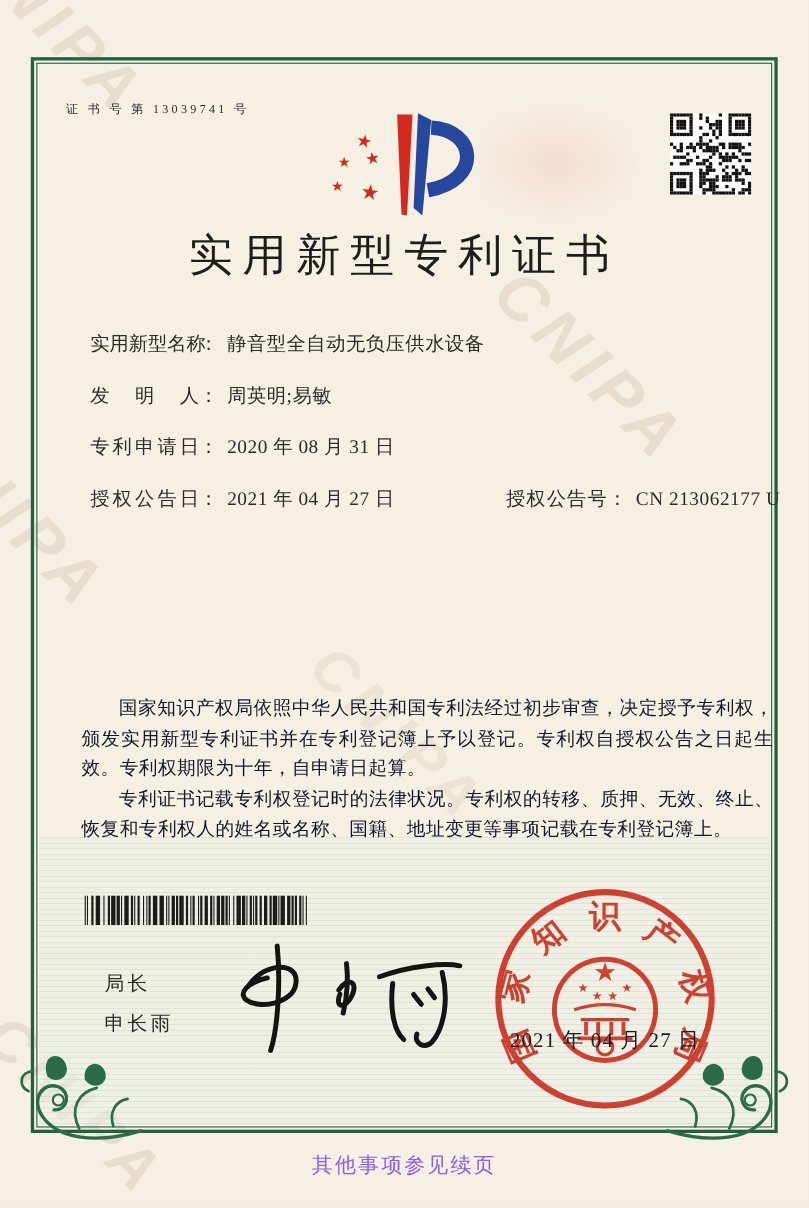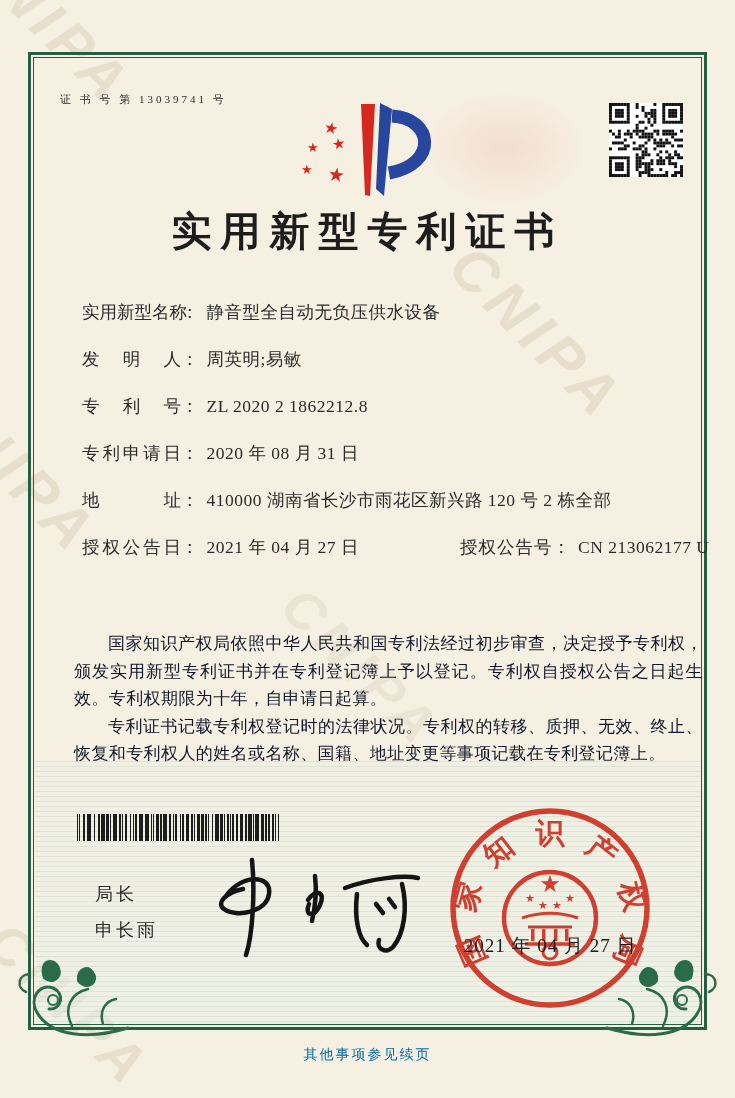--- a/index.html
+++ b/index.html
@@ -18,21 +18,21 @@
         background:radial-gradient(ellipse at center,rgba(226,120,110,0.16),rgba(226,120,110,0) 70%);}
   
   .frame{position:absolute;left:28px;top:52px;right:28px;bottom:68px;border:3px solid var(--border-green,#235f41);}
   .frame::before{content:'';position:absolute;inset:2px;border:1px solid var(--border-green,#2f7050);}
   .frame::after{content:'';position:absolute;left:4px;right:4px;bottom:4px;height:262px;pointer-events:none;
         background:repeating-linear-gradient(180deg,rgba(105,150,118,0.13) 0 1px,rgba(255,255,255,0) 1px 5px),
                    linear-gradient(180deg,rgba(228,238,228,0.30),rgba(232,240,232,0.55));}
   .cert-number{position:absolute;left:60px;top:92px;font-size:11px;letter-spacing:3px;}
   .qr{position:absolute;left:609px;top:103px;width:74px;height:74px;}
   .logo{position:absolute;left:293px;top:100px;width:152px;height:98px;}
-  .title{position:absolute;left:0;right:0;top:204px;text-align:center;font-size:40px;font-weight:700;
+  .title{position:absolute;left:0;right:0;top:204px;text-align:center;font-size:40px;font-weight:400;
          letter-spacing:9px;color:#1d1d1d;}
   
   .fields{position:absolute;left:82px;top:300px;width:590px;font-size:17.5px;}
   .frow{position:relative;height:25px;line-height:25px;margin-bottom:22px;white-space:nowrap;}
   .flabel{display:inline-block;width:99px;text-align:justify;text-align-last:justify;vertical-align:top;}
   .fcolon{display:inline-block;vertical-align:top;}
   .fvalue{display:inline-block;margin-left:8px;letter-spacing:0.5px;vertical-align:top;}
   .fgroup2{position:absolute;left:378px;top:0;}
   .fgroup2 .flabel{width:auto;text-align-last:auto;letter-spacing:1px;}
   
@@ -42,21 +42,21 @@
   .barcode{position:absolute;left:75px;top:814px;width:212px;height:27px;}
   .sig-title{position:absolute;left:95px;top:882px;font-size:18px;letter-spacing:3px;}
   .sig-name{position:absolute;left:95px;top:918px;font-size:18px;letter-spacing:3px;}
   .sig-script{position:absolute;left:196px;top:848px;width:240px;height:118px;}
   .seal{position:absolute;left:446px;top:804px;width:208px;height:208px;mix-blend-mode:multiply;opacity:0.95;}
   .seal-char{font-size:29px;font-weight:700;fill:var(--seal-red,#df3a2b);text-anchor:middle;
              font-family:"Liberation Serif","DejaVu Serif",serif;}
   .seal-date{position:absolute;left:444px;top:933px;width:212px;text-align:center;font-size:19px;
              letter-spacing:1px;color:#1b1b1b;}
   .page-info{position:absolute;left:0;right:0;top:998px;text-align:center;font-size:15px;letter-spacing:2px;}
-  .note{position:absolute;left:0;right:0;top:1046px;text-align:center;font-size:14px;letter-spacing:2px;color:#0369a1;}
+  .note{position:absolute;left:0;right:0;top:1046px;text-align:center;font-size:19px;letter-spacing:2px;color:#8b5cf6;}
   .ornament{position:absolute;width:122px;height:92px;}
   .orn-left{left:8px;top:948px;}
   .orn-right{left:605px;top:948px;transform:scaleX(-1);}
   .star{font-family:"DejaVu Sans",sans-serif;}
 </style>
 </head>
 <body>
 
 <div class="page">
 
@@ -365,27 +365,21 @@
   <div class="title">实用新型专利证书</div>
 
   <div class="fields">
     <div class="frow">
       <span class="flabel">实用新型名称</span><span class="fcolon">：</span><span class="fvalue">静音型全自动无负压供水设备</span>
     </div>
     <div class="frow">
       <span class="flabel">发明人</span><span class="fcolon">：</span><span class="fvalue">周英明;易敏</span>
     </div>
     <div class="frow">
-      <span class="flabel">专利号</span><span class="fcolon">：</span><span class="fvalue">ZL 2020 2 1862212.8</span>
-    </div>
-    <div class="frow">
       <span class="flabel">专利申请日</span><span class="fcolon">：</span><span class="fvalue">2020 年 08 月 31 日</span>
-    </div>
-    <div class="frow">
-      <span class="flabel">地址</span><span class="fcolon">：</span><span class="fvalue">410000 湖南省长沙市雨花区新兴路 120 号 2 栋全部</span>
     </div>
     <div class="frow">
       <span class="flabel">授权公告日</span><span class="fcolon">：</span><span class="fvalue">2021 年 04 月 27 日</span>
       <span class="fgroup2">
         <span class="flabel">授权公告号</span><span class="fcolon">：</span><span class="fvalue">CN 213062177 U</span>
       </span>
     </div>
   </div>
 
   <div class="body-text">

